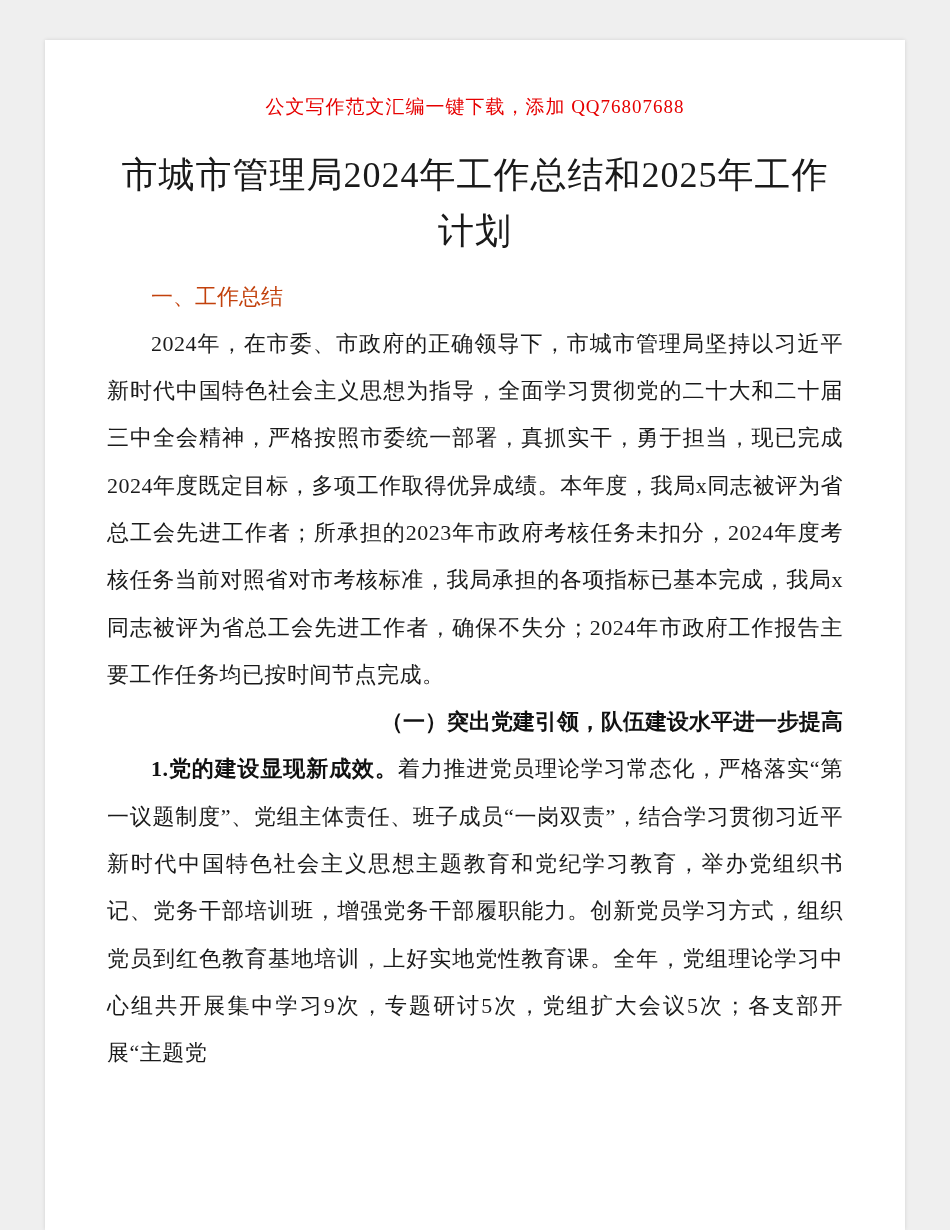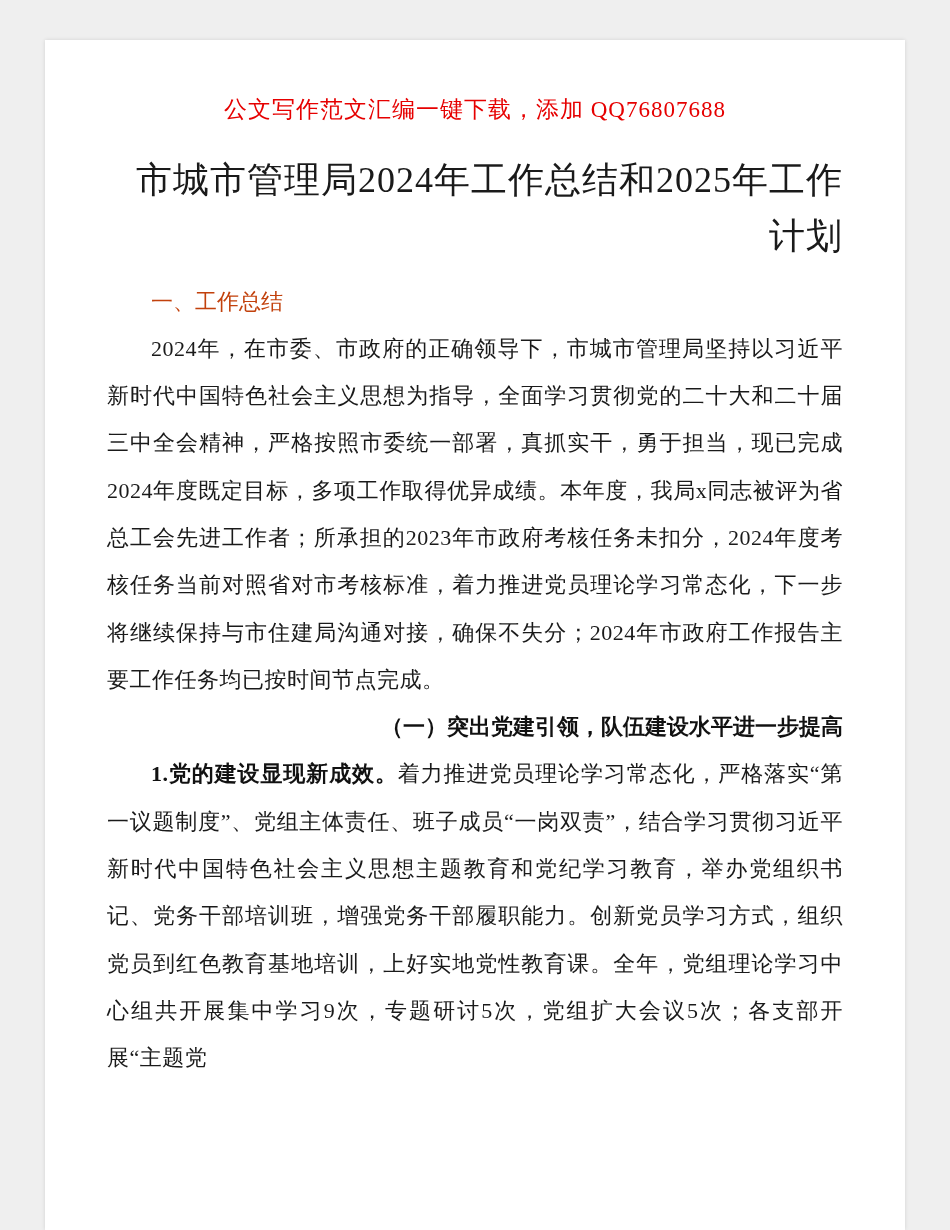--- a/index.html
+++ b/index.html
@@ -22,30 +22,30 @@
     top: 40px;
     width: 860px;
     height: 1190px;
     background: #ffffff;
     box-sizing: border-box;
     padding: 50px 62px 60px 62px;
     box-shadow: 0 0 4px rgba(0,0,0,0.12);
   }
   .notice {
     text-align: center;
-    font-size: 23px;
+    font-size: 19px;
     letter-spacing: 1px;
     color: #e60000;
     font-family: "Liberation Serif", "DejaVu Serif", serif;
     margin: 4px 0 28px 0;
   }
   .doc-title {
     font-size: 36px;
     font-weight: 500;
-    text-align: right;
+    text-align: center;
     line-height: 1.55;
     letter-spacing: 1px;
     color: #1a1a1a;
     max-width: 740px;
     margin: 0 auto 14px auto;
   }
   .h-level1 {
     font-size: 22px;
     font-weight: 400;
     color: #c2410c;
@@ -82,21 +82,21 @@
 
 <div class="canvas">
   <div class="page">
 
     <div class="notice">公文写作范文汇编一键下载，添加 QQ76807688</div>
 
     <h1 class="doc-title">市城市管理局2024年工作总结和2025年工作计划</h1>
 
     <p class="h-level1">一、工作总结</p>
 
-    <p class="body-para">2024年，在市委、市政府的正确领导下，市城市管理局坚持以习近平新时代中国特色社会主义思想为指导，全面学习贯彻党的二十大和二十届三中全会精神，严格按照市委统一部署，真抓实干，勇于担当，现已完成2024年度既定目标，多项工作取得优异成绩。本年度，我局x同志被评为省总工会先进工作者；所承担的2023年市政府考核任务未扣分，2024年度考核任务当前对照省对市考核标准，着力推进党员理论学习常态化，下一步将继续保持与市住建局沟通对接，确保不失分；2024年市政府工作报告主要工作任务均已按时间节点完成。</p>
+    <p class="body-para">2024年，在市委、市政府的正确领导下，市城市管理局坚持以习近平新时代中国特色社会主义思想为指导，全面学习贯彻党的二十大和二十届三中全会精神，严格按照市委统一部署，真抓实干，勇于担当，现已完成2024年度既定目标，多项工作取得优异成绩。本年度，我局x同志被评为省总工会先进工作者；所承担的2023年市政府考核任务未扣分，2024年度考核任务当前对照省对市考核标准，我局承担的各项指标已基本完成，我局x同志被评为省总工会先进工作者，确保不失分；2024年市政府工作报告主要工作任务均已按时间节点完成。</p>
 
     <p class="h-center">（一）突出党建引领，队伍建设水平进一步提高</p>
 
     <p class="body-para">
       <span class="lead-bold">1.党的建设显现新成效。</span><span>着力推进党员理论学习常态化，严格落实“第一议题制度”、党组主体责任、班子成员“一岗双责”，结合学习贯彻习近平新时代中国特色社会主义思想主题教育和党纪学习教育，举办党组织书记、党务干部培训班，增强党务干部履职能力。创新党员学习方式，组织党员到红色教育基地培训，上好实地党性教育课。全年，党组理论学习中心组共开展集中学习9次，专题研讨5次，党组扩大会议5次；各支部开展“主题党</span>
     </p>
 
   </div>
 </div>
 

